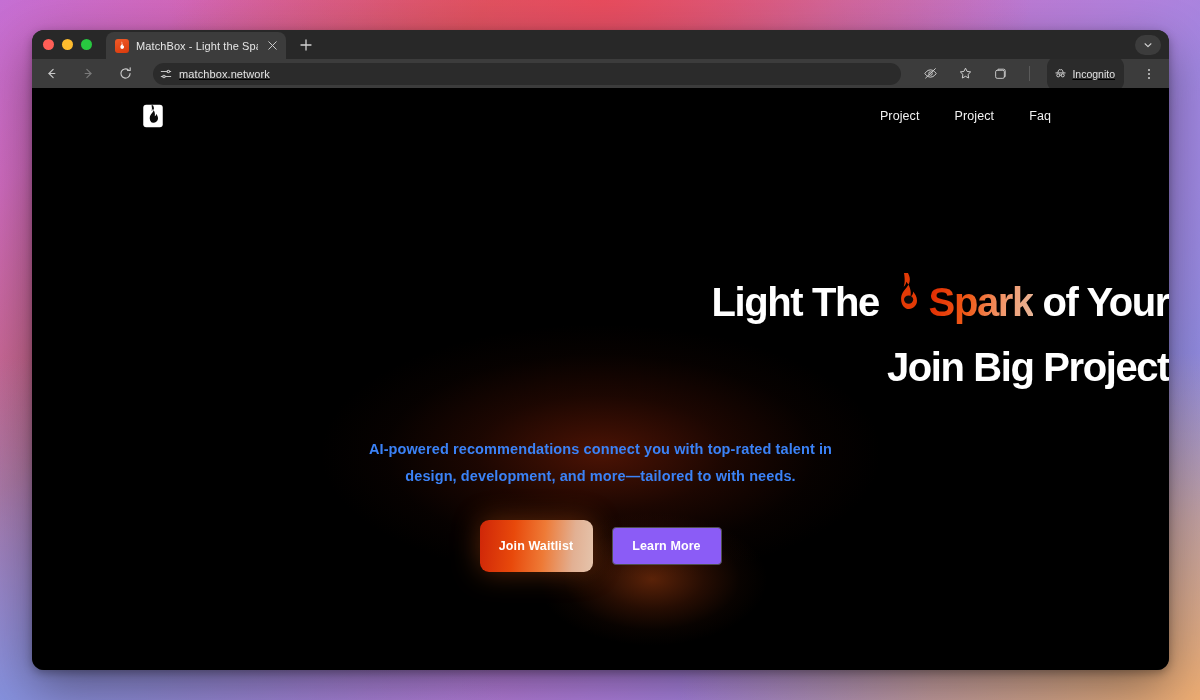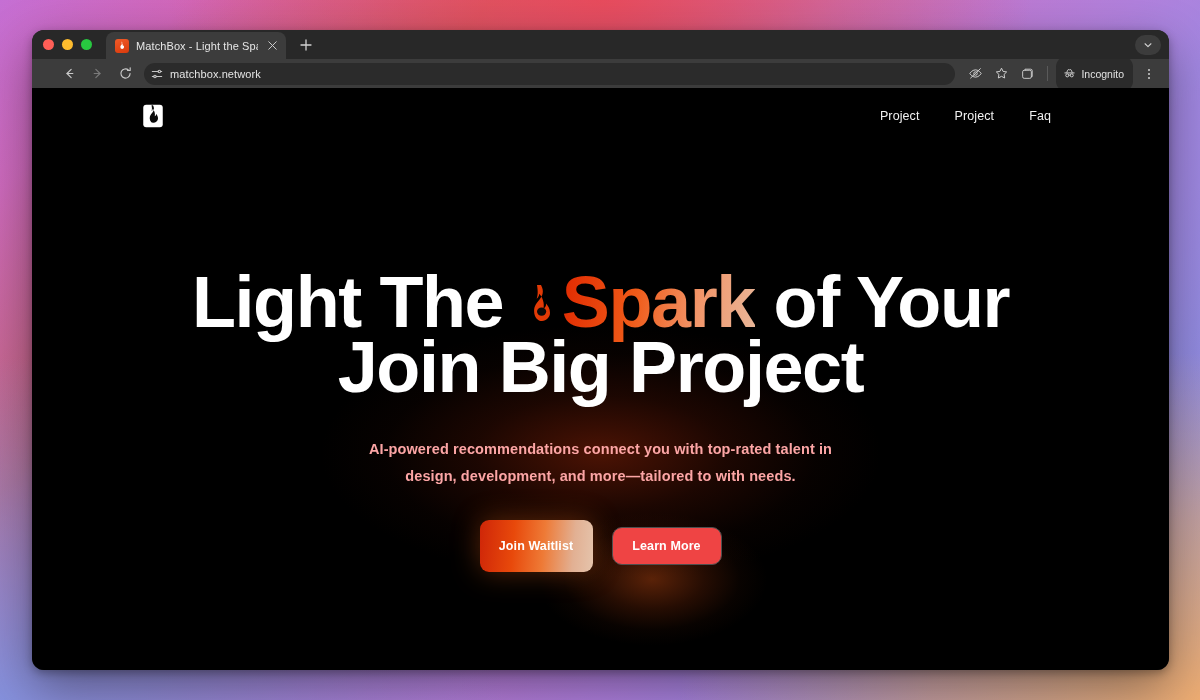--- a/index.html
+++ b/index.html
@@ -154,22 +154,23 @@
     display: flex; align-items: center; justify-content: center;
     color: #d2d2d2;
   }
 
   
   .toolbar {
     height: 29px;
     background: #3c3c3c;
     display: flex;
     align-items: center;
-    padding: 0 8px 0 24px;
-    gap: 2px;
+    padding: 0 8px 0 6px;
+    gap: 11px;
+    text-decoration: underline;
   }
   .nav-btn {
     width: 26px; height: 26px;
     display: flex; align-items: center; justify-content: center;
     border-radius: 50%;
     color: #c9c9c9;
   }
   .nav-btn.disabled { color: #7a7a7a; }
 
   .omnibox {
@@ -277,43 +278,44 @@
   }
 
   
   .hero {
     position: relative;
     z-index: 3;
     text-align: center;
     padding-top: 126px;
   }
   .hero-title {
-    font-size: 72px;
+    font-size: 40px;
     line-height: 65px;
     font-weight: 700;
     color: #ffffff;
     letter-spacing: -1.4px;
+    text-align: right;
   }
   .hl-spark {
     background: linear-gradient(100deg, #e02800 0%, #ef5a18 38%, #f2966a 70%, #e8b79a 100%);
     -webkit-background-clip: text;
     background-clip: text;
     color: transparent;
     -webkit-text-fill-color: transparent;
   }
   .hl-flame {
     display: inline-block;
     vertical-align: -0.03em;
     margin-right: 2px;
   }
   .hl-flame svg { display: block; }
 
   .hero-sub {
     margin-top: 36px;
-    color: #fca5a5;
+    color: #3b82f6;
     font-size: 14.5px;
     font-weight: 700;
     line-height: 27px;
     letter-spacing: 0.1px;
   }
 
   .hero-cta {
     margin-top: 30px;
     display: flex;
     justify-content: center;
@@ -330,22 +332,22 @@
     font-size: 12.5px;
     font-weight: 700;
     letter-spacing: 0.1px;
     cursor: pointer;
     box-shadow: 0 0 28px rgba(226,96,24,0.38);
     font-family: "Liberation Sans", sans-serif;
   }
   .btn-secondary {
     width: 110px;
     height: 38px;
-    border-radius: 10px;
-    background: #ef4444;
+    border-radius: 4px;
+    background: #8b5cf6;
     border: 1px solid #4f4f4f;
     color: #ffffff;
     font-size: 12.5px;
     font-weight: 700;
     letter-spacing: 0.1px;
     cursor: pointer;
     font-family: "Liberation Sans", sans-serif;
   }
 </style>
 </head>

